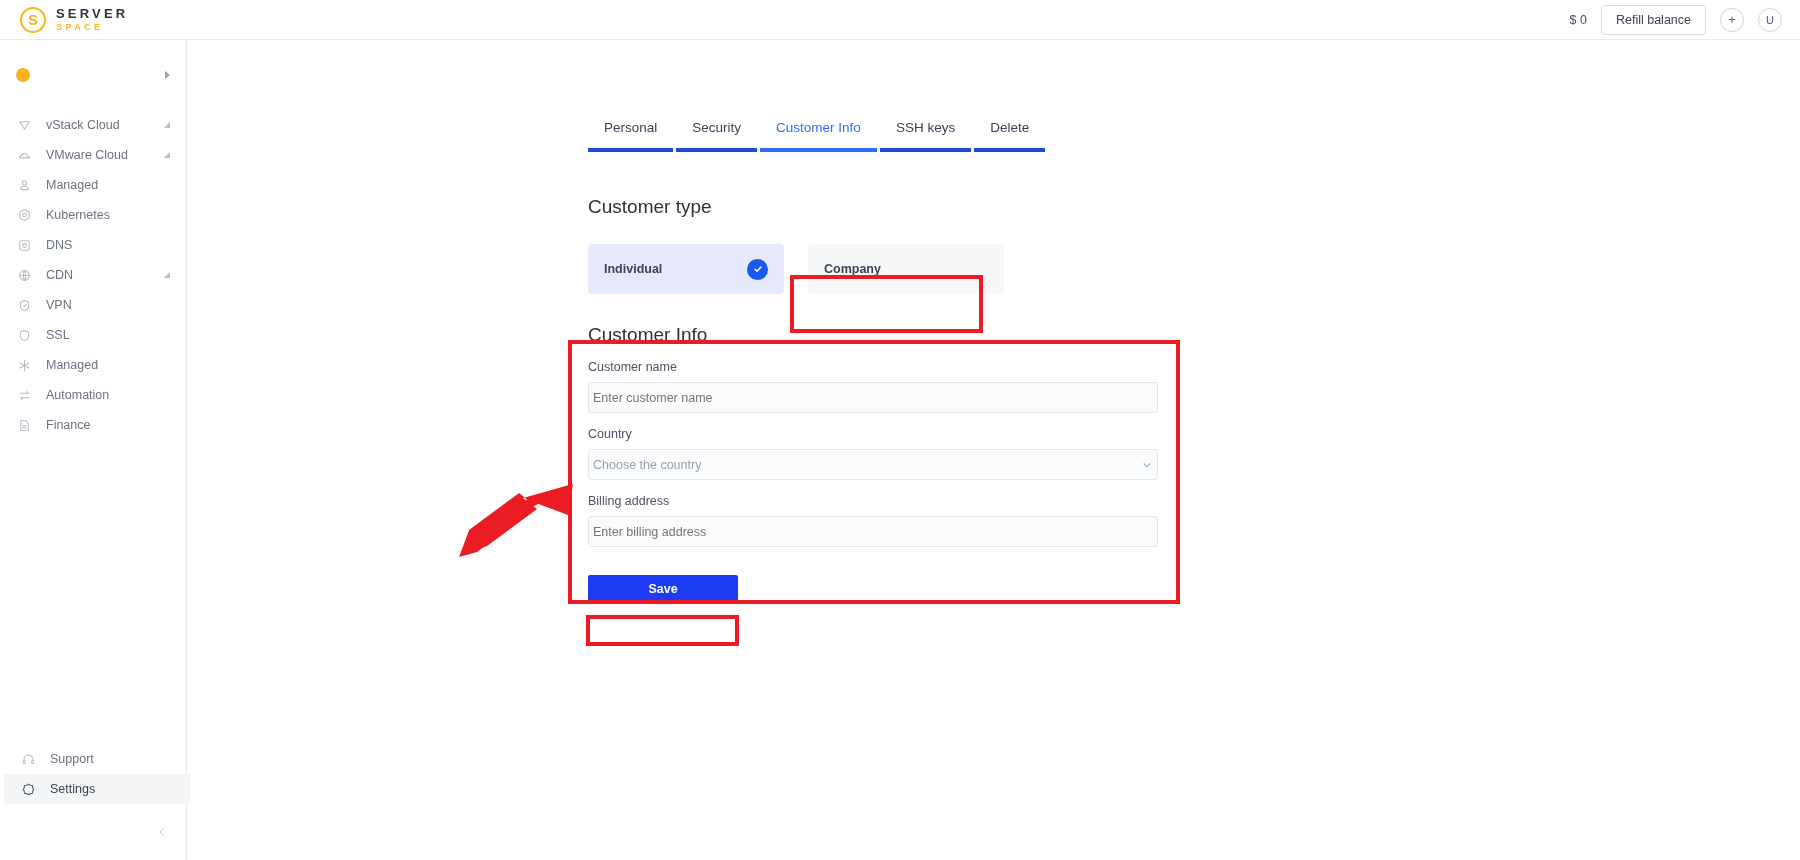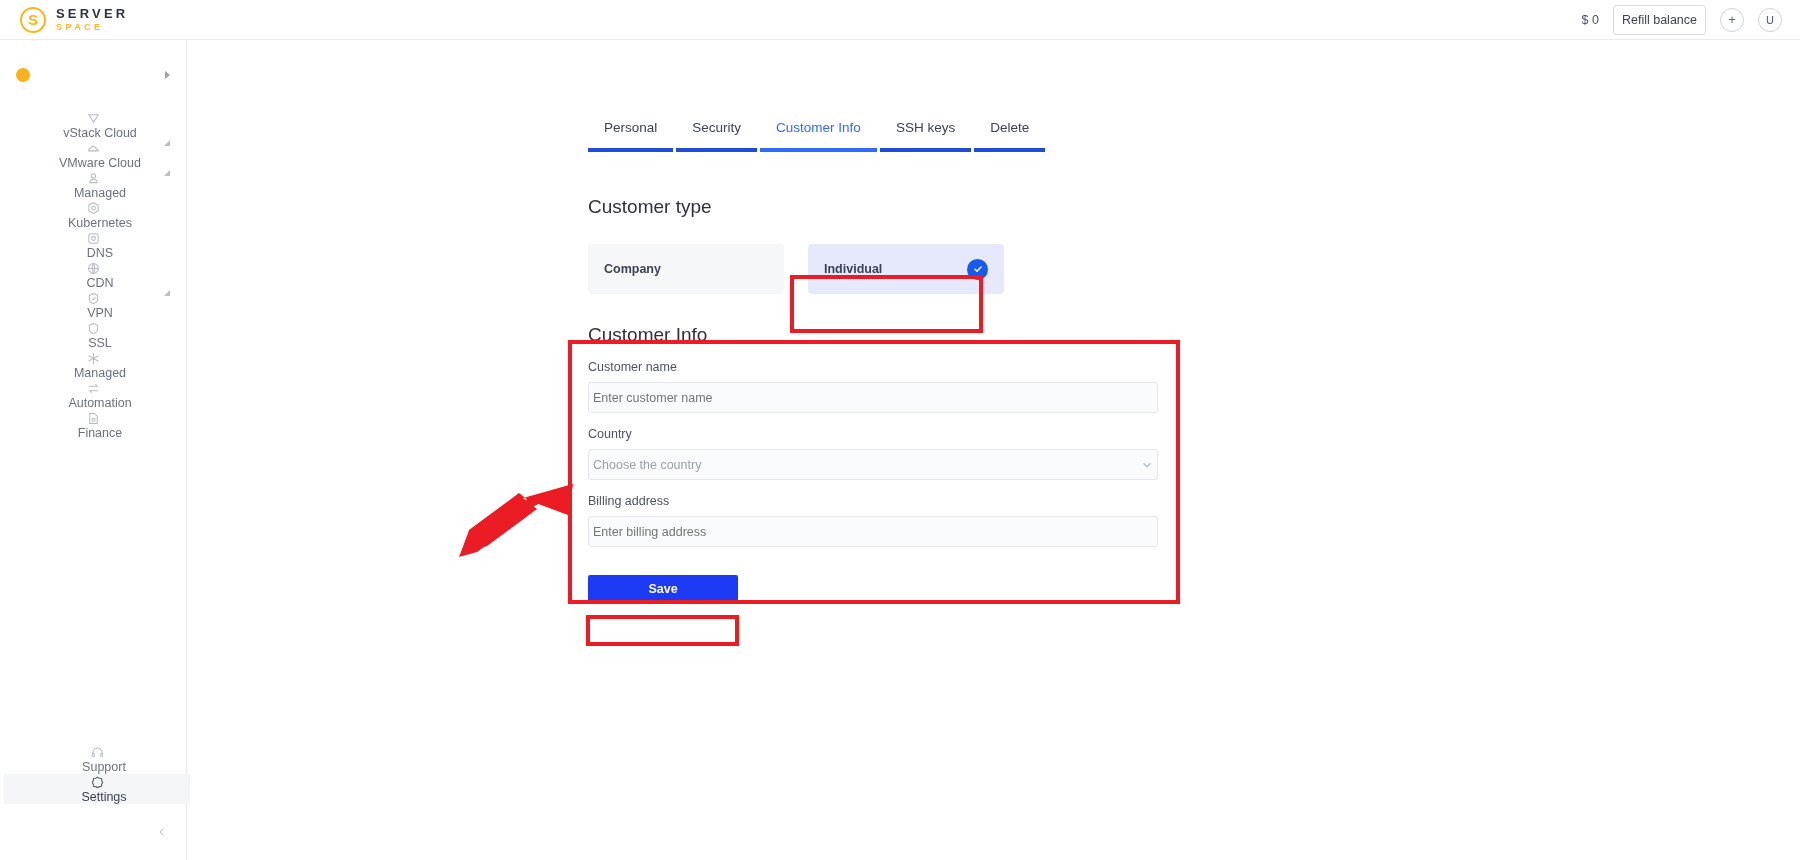--- a/index.html
+++ b/index.html
@@ -41,21 +41,21 @@
     color: #fcb61a; margin-top: 3px;
   }
   .header-right {
     margin-left: auto; display: flex; align-items: center;
     gap: 14px; padding-right: 18px;
   }
   .balance { font-size: 12.5px; color: #4a5063; white-space: nowrap; }
   .refill-btn {
     font-size: 12.5px; color: #3c4257;
     border: 1px solid #d8dbe0; background: #fff;
-    border-radius: 3px; padding: 7px 8px;
+    border-radius: 3px; padding: 7px 14px;
     cursor: pointer; white-space: nowrap;
   }
   .circle-btn {
     width: 24px; height: 24px; border-radius: 50%;
     border: 1px solid #cfd3da; background: #fff;
     display: flex; align-items: center; justify-content: center;
     font-size: 13px; color: #5a6073; cursor: pointer;
   }
   .avatar-btn { font-size: 11px; color: #4656a0; }
 
@@ -81,21 +81,20 @@
     width: 0; height: 0;
     border-left: 5px solid #9ba1af;
     border-top: 4px solid transparent;
     border-bottom: 4px solid transparent;
   }
   .side-list { margin-top: 14px; }
   .side-item {
     display: flex; align-items: center;
     height: 30px; padding: 0 16px; cursor: pointer;
     position: relative;
-    flex-direction: column;
   }
   .side-item.active { background: #f4f5f7; }
   .side-ico {
     width: 16px; height: 16px; flex: 0 0 16px;
     display: flex; align-items: center; justify-content: center;
     color: #b5bac4;
   }
   .side-ico svg { display: block; }
   .side-label {
     font-size: 12.5px; color: #6a7180;
@@ -367,30 +366,30 @@
       <div class="tab">Personal</div>
       <div class="tab">Security</div>
       <div class="tab active">Customer Info</div>
       <div class="tab">SSH keys</div>
       <div class="tab">Delete</div>
     </div>
 
     <h2 class="section-title">Customer type</h2>
 
     <div class="type-row">
-      <div class="type-card">
-        <span>Company</span>
-      </div>
       <div class="type-card selected">
         <span>Individual</span>
         <span class="check-circle">
           <svg width="12" height="12" viewBox="0 0 16 16" fill="none" stroke="#ffffff" stroke-width="2" stroke-linecap="round" stroke-linejoin="round">
               <path d="M4 8.3l2.6 2.6L12 5.4"></path>
             </svg>
         </span>
+      </div>
+      <div class="type-card">
+        <span>Company</span>
       </div>
     </div>
 
     <div class="info-panel">
       <h2 class="panel-title">Customer Info</h2>
 
       <div class="field">
         <div class="field-label">Customer name</div>
         <input class="field-input" type="text" placeholder="Enter customer name" style="">
       </div>

